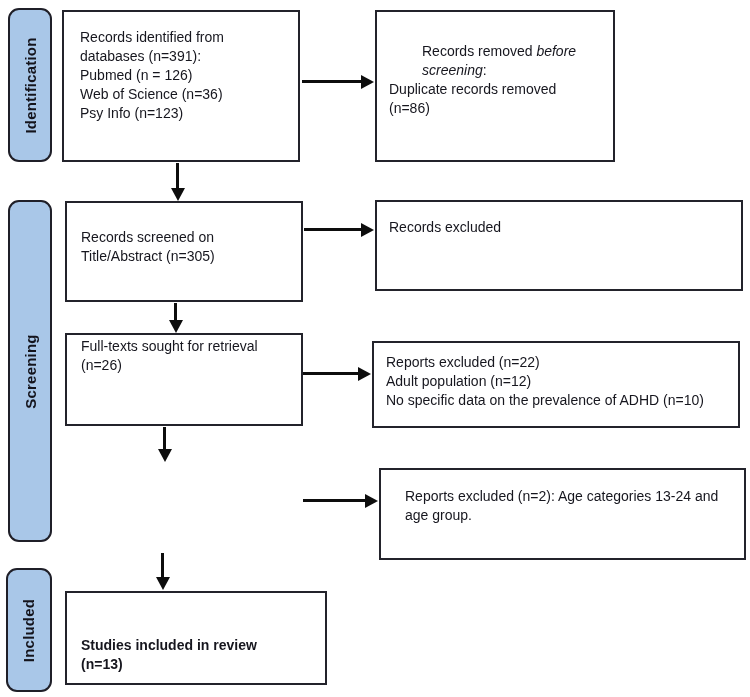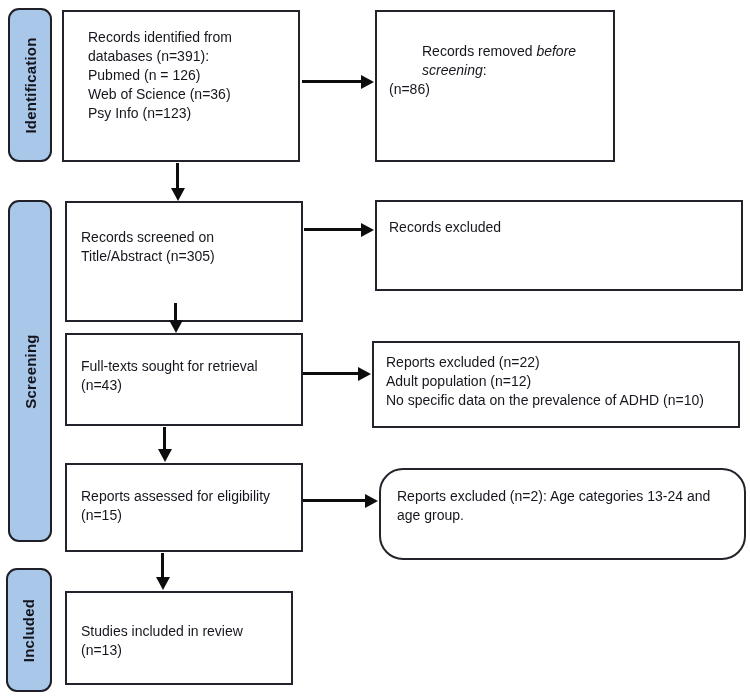--- a/index.html
+++ b/index.html
@@ -79,64 +79,61 @@
   <div class="stage" style="left:8px; top:8px; width:44px; height:154px;">
     <span>Identification</span>
   </div>
   <div class="stage" style="left:8px; top:200px; width:44px; height:342px;">
     <span>Screening</span>
   </div>
   <div class="stage" style="left:6px; top:568px; width:46px; height:124px;">
     <span>Included</span>
   </div>
 
-  <div class="node" style="left:62px; top:10px; width:238px; height:152px; padding:16px 8px 0 24px;">
+  <div class="node" style="left:62px; top:10px; width:238px; height:152px; padding:16px 8px 0 16px;">
     <div class="ln">Records identified from</div>
     <div class="ln">databases (n=391):</div>
     <div class="ln">Pubmed (n = 126)</div>
     <div class="ln">Web of Science (n=36)</div>
     <div class="ln">Psy Info (n=123)</div>
   </div>
 
   <div class="node" style="left:375px; top:10px; width:240px; height:152px; padding:30px 6px 0 12px;">
     <div style="max-width:185px;margin-left:33px;"><span>Records removed </span><em>before screening</em><span>:</span></div>
+    <div class="ln">Duplicate records removed</div>
     <div class="ln">(n=86)</div>
   </div>
 
-  <div class="node" style="left:65px; top:201px; width:238px; height:121px; padding:25px 6px 0 14px;">
+  <div class="node" style="left:65px; top:201px; width:238px; height:101px; padding:25px 6px 0 14px;">
     <div class="ln">Records screened on</div>
     <div class="ln">Title/Abstract (n=305)</div>
   </div>
 
   <div class="node" style="left:375px; top:200px; width:368px; height:91px; padding:16px 6px 10px 12px;">
     <div class="ln">Records excluded</div>
   </div>
 
-  <div class="node" style="left:65px; top:333px; width:238px; height:93px; padding:22px 6px 0 14px;">
+  <div class="node" style="left:65px; top:333px; width:238px; height:93px; padding:2px 6px 0 14px;">
     <div class="ln">Full-texts sought for retrieval</div>
-    <div class="ln">(n=43)</div>
+    <div class="ln">(n=26)</div>
   </div>
 
   <div class="node" style="left:372px; top:341px; width:368px; height:87px; padding:10px 12px 0 12px;">
     <div class="ln">Reports excluded (n=22)</div>
     <div class="ln">Adult population (n=12)</div>
     <div class="ln">No specific data on the prevalence of ADHD (n=10)</div>
   </div>
 
-  <div class="node" style="left:65px; top:463px; width:238px; height:89px; padding:22px 6px 0 14px;">
-    <div class="ln">Reports assessed for eligibility</div>
-    <div class="ln">(n=15)</div>
-  </div>
 
-  <div class="node" style="left:379px; top:468px; width:367px; height:92px; padding:17px 4px 0 16px;border-radius:24px;">
+  <div class="node" style="left:379px; top:468px; width:367px; height:92px; padding:17px 4px 0 24px;">
     <div class="ln">Reports excluded (n=2): Age categories 13-24 and</div>
     <div class="ln">age group.</div>
   </div>
 
-  <div class="node" style="left:65px; top:591px; width:228px; height:94px; padding:29px 6px 0 14px;">
+  <div class="node" style="left:65px; top:591px; width:262px; height:94px; padding:43px 6px 0 14px;font-weight:bold;">
     <div class="ln">Studies included in review</div>
     <div class="ln">(n=13)</div>
   </div>
 
   <div class="harrow" style="left:302px; top:80px; width:60px;"></div>
   <div class="harrow" style="left:304px; top:228px; width:58px;"></div>
   <div class="harrow" style="left:303px; top:372px; width:56px;"></div>
   <div class="harrow" style="left:303px; top:499px; width:63px;"></div>
 
   <div class="varrow" style="left:176px; top:163px; height:26px;"></div>

